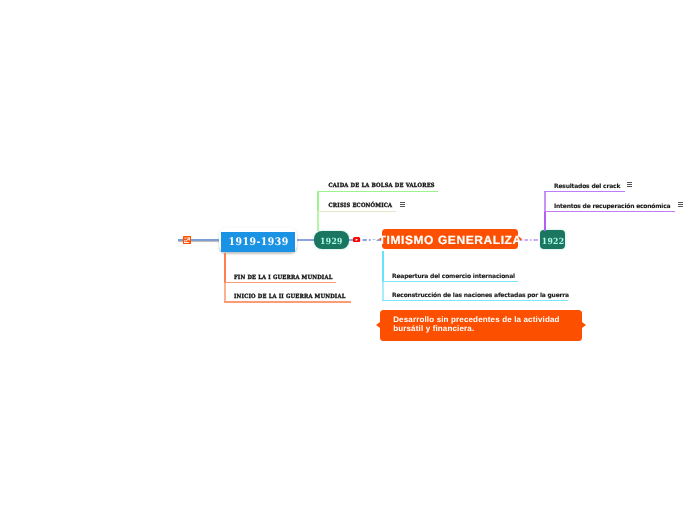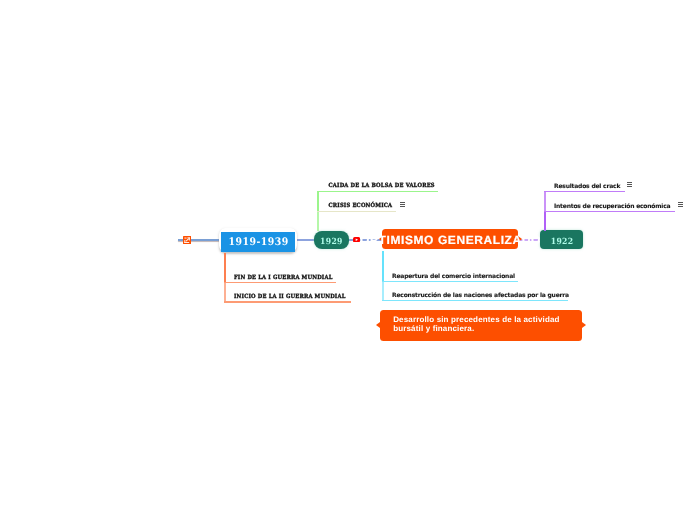--- a/index.html
+++ b/index.html
@@ -57,21 +57,21 @@
   border-radius:6.5px;padding:2.2px;box-shadow:0 1.3px 2.2px rgba(120,120,120,.45);}
 .node-period>span{white-space:nowrap;display:flex;align-items:center;justify-content:center;
   width:100%;height:100%;background:#1a93e5;border-radius:0;color:#fff;
   font-family:"DejaVu Serif Condensed","DejaVu Serif",serif;font-weight:bold;
   font-size:10.4px;letter-spacing:0.5px;text-indent:0.5px;position:relative;top:2.2px;}
 .node-1929 span,.node-1922 span{position:relative;top:2.2px;}
 .node-1929{left:313.5px;top:230.6px;width:35.5px;height:18.9px;background:#1a7660;
   color:#aefbe8;font-family:"DejaVu Serif Condensed","DejaVu Serif",serif;
   font-weight:bold;font-size:8.5px;letter-spacing:0.35px;text-indent:0.35px;
   border-radius:8px;box-shadow:0 0 2.5px rgba(120,200,175,.55);}
-.node-1922{left:540.4px;top:230.4px;width:43px;height:18.8px;background:#1a7660;
+.node-1922{left:540.4px;top:230.4px;width:25px;height:18.8px;background:#1a7660;
   color:#aefbe8;font-family:"DejaVu Serif Condensed","DejaVu Serif",serif;
   font-weight:bold;font-size:8.5px;letter-spacing:0.35px;text-indent:0.35px;
   border-radius:4px;box-shadow:0 0 2.5px rgba(120,200,175,.55);}
 
 
 .t-slab{font-family:"DejaVu Serif Condensed","DejaVu Serif",serif;font-weight:bold;
   font-size:5.75px;letter-spacing:0.2px;-webkit-text-stroke:0.3px #111;line-height:1;}
 .t-sans{font-family:"DejaVu Sans",sans-serif;font-weight:bold;font-size:6px;
   letter-spacing:-0.2px;-webkit-text-stroke:0.1px #1a1a1a;line-height:1;}
 </style>

